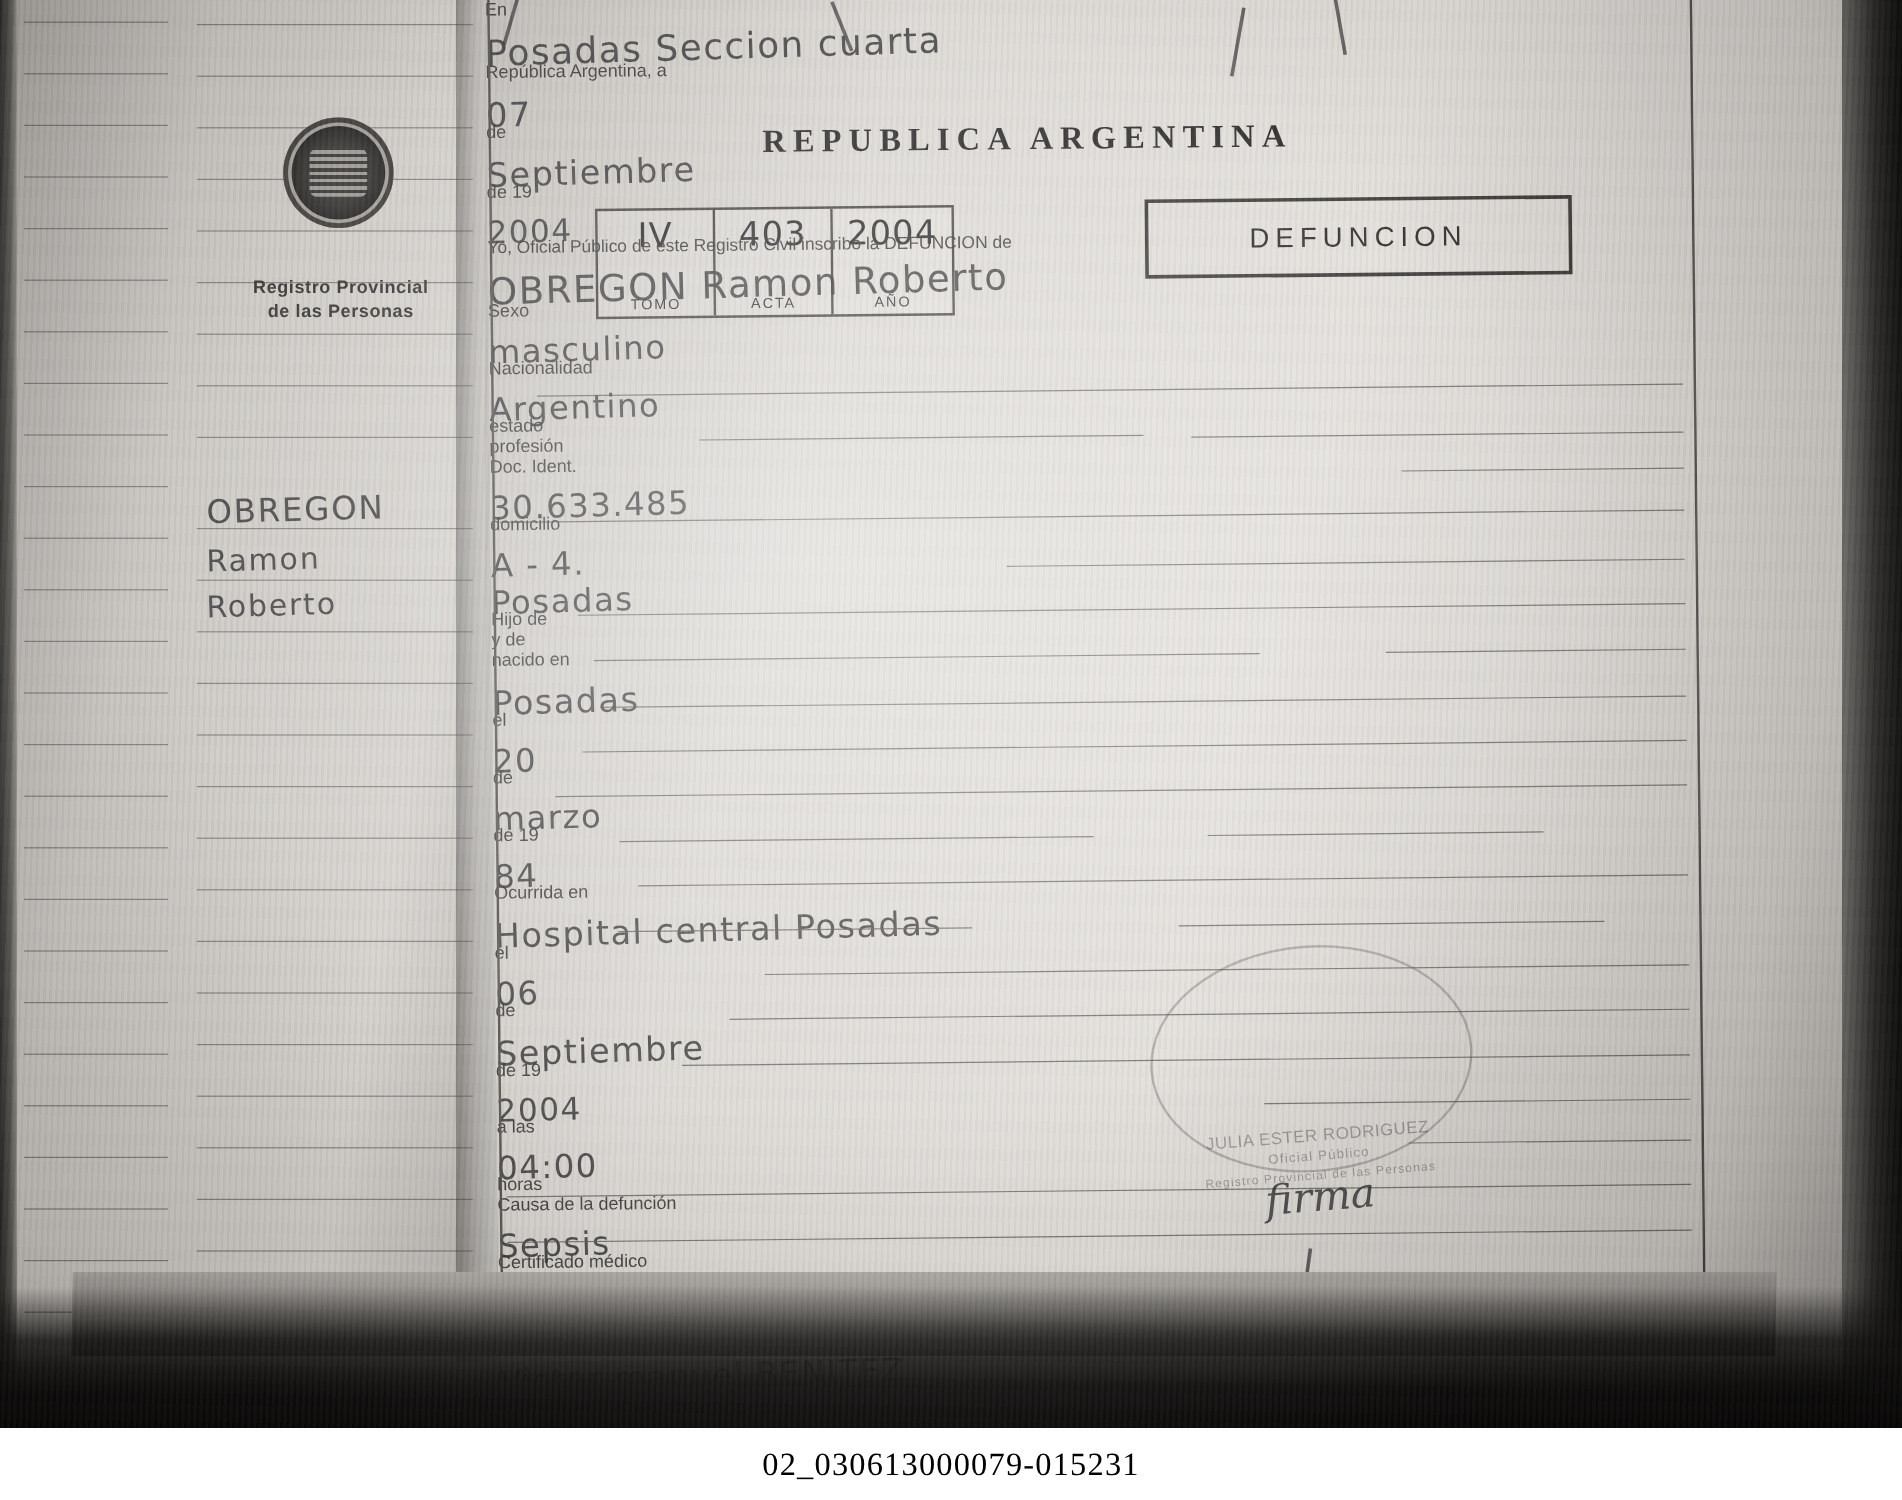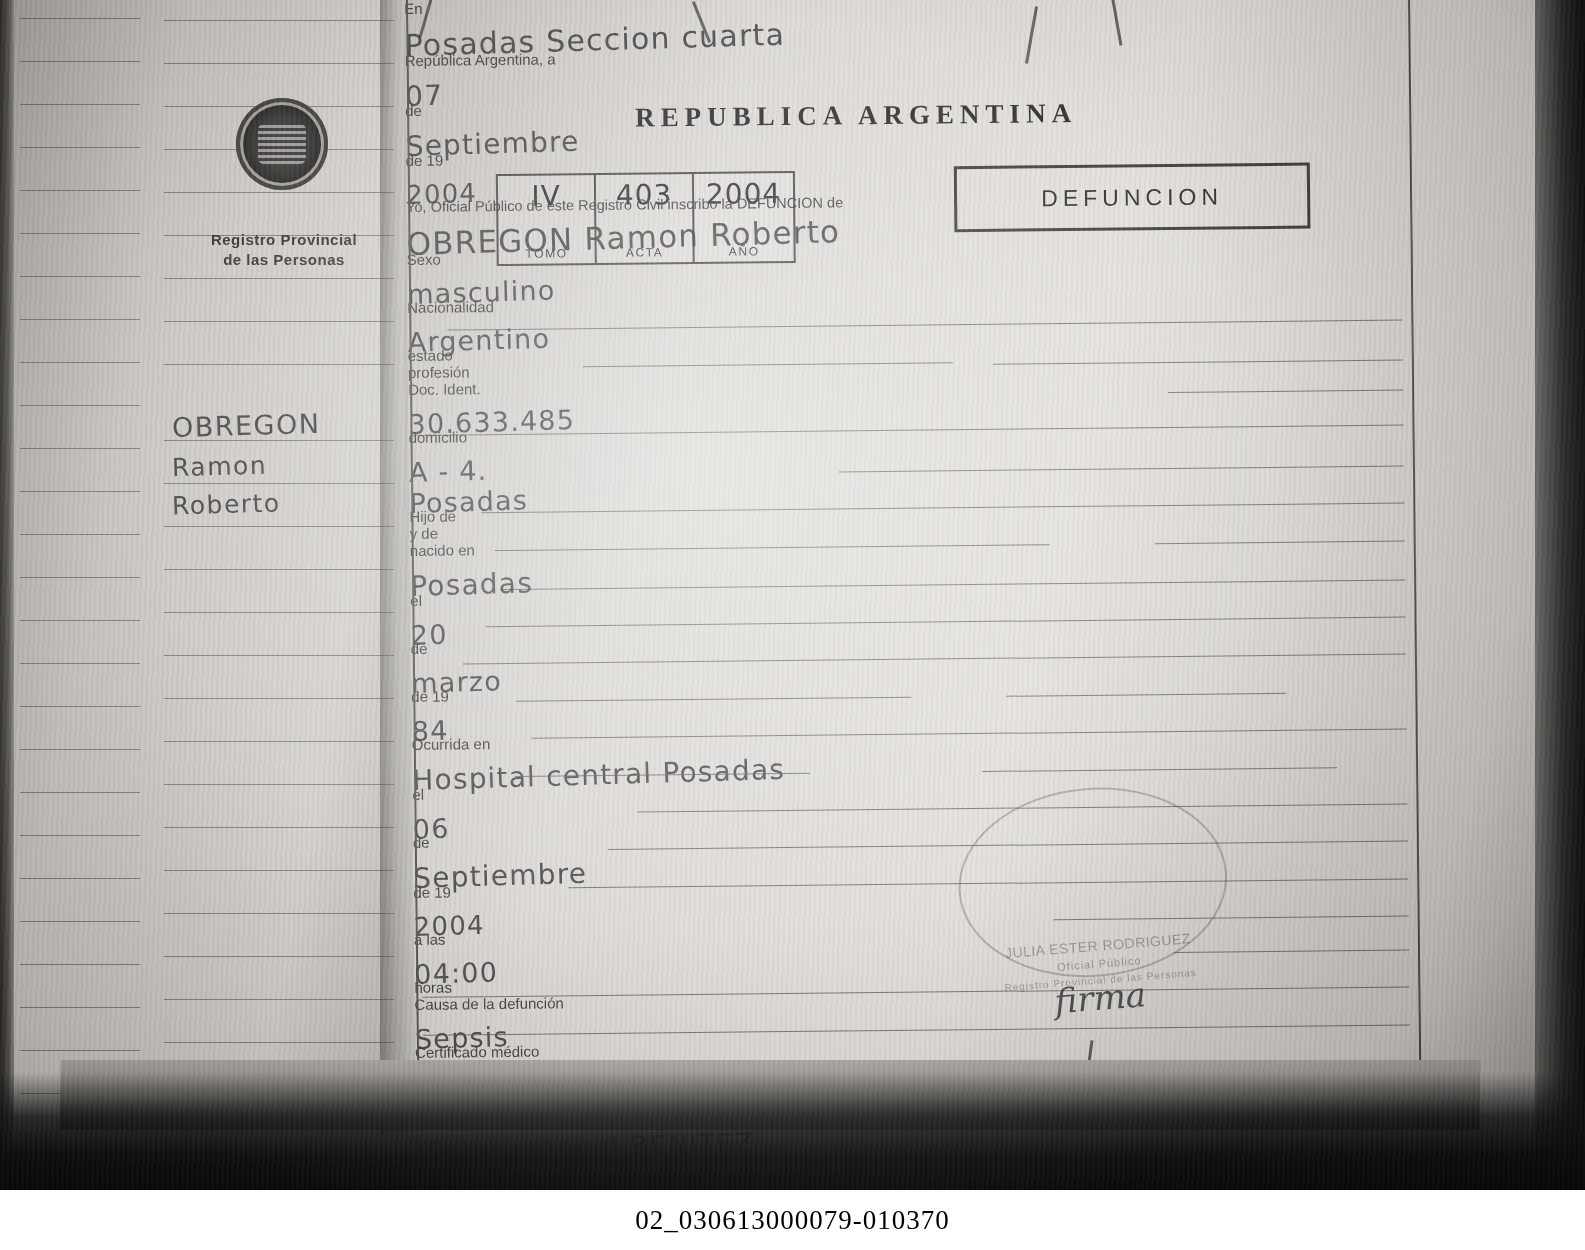--- a/index.html
+++ b/index.html
@@ -514,14 +514,14 @@
   <div class="pen-stroke" style="left:1115px; top:-6px; height:52px; transform:rotate(-10deg);"></div>
   <div class="pen-stroke" style="left:1085px; top:1040px; height:80px; transform:rotate(8deg);"></div>
 
   <div class="book-bottom-page"></div>
   <div class="book-bottom"></div>
   <div class="book-edge-left"></div>
   <div class="book-edge-right"></div>
 </div>
 
 <div id="footer">
-  <div class="cap">02_030613000079-010370</div>
+  <div class="cap">02_030613000079-015231</div>
 </div>
 
 </body></html>

